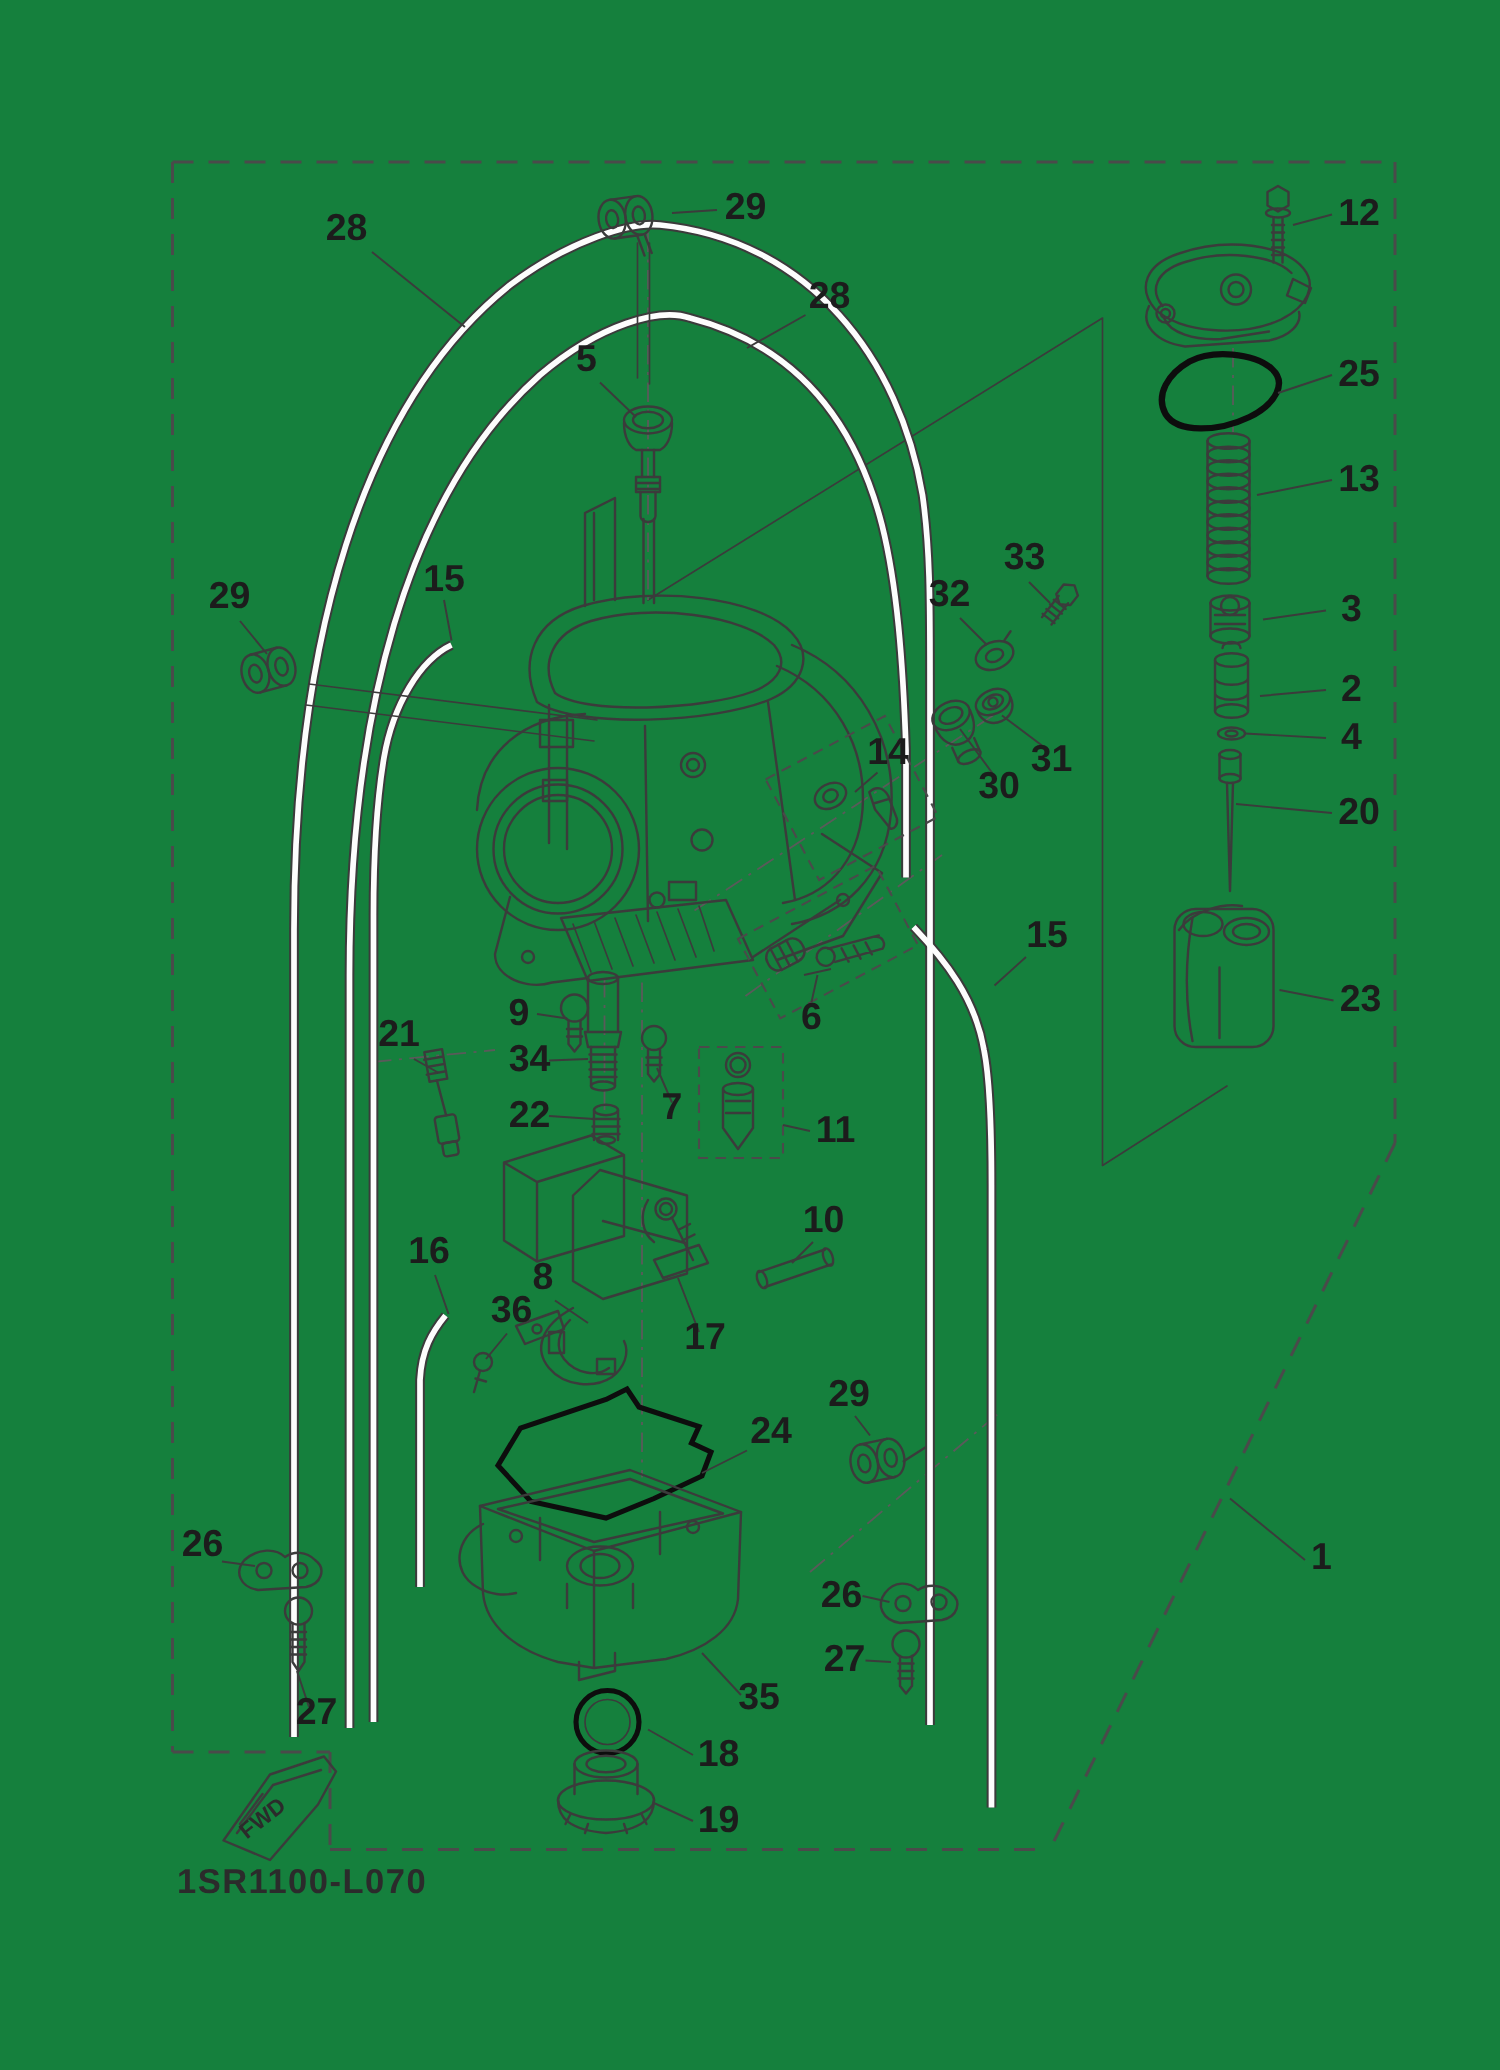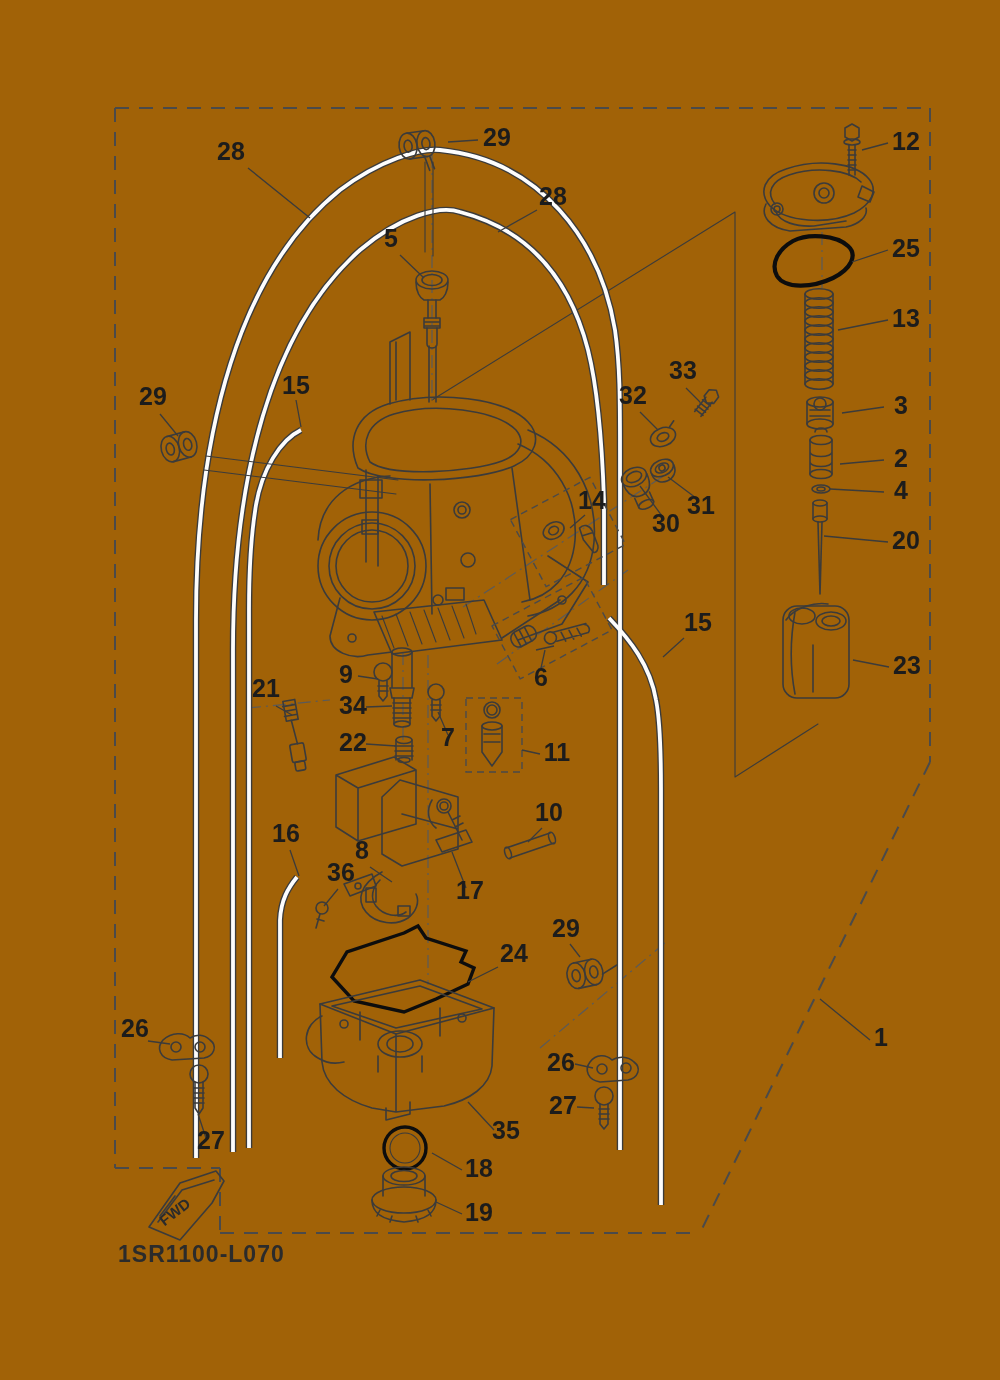--- a/index.html
+++ b/index.html
@@ -1,16 +1,16 @@
 <!DOCTYPE html>
 <html><head>
 <meta charset="utf-8">
 <style>
   html,body{margin:0;padding:0;background:#ffffff;}
-  .page{position:relative;width:1000px;height:1380px;background:#a16207;overflow:hidden;
+  .page{position:relative;width:1000px;height:1380px;background:#15803d;overflow:hidden;
         font-family:"Liberation Sans",sans-serif;}
   svg{position:absolute;left:0;top:0;}
   .art{stroke:#3b3b3b;stroke-width:1.6;fill:none;stroke-linecap:round;stroke-linejoin:round;}
   .thin{stroke-width:1.1;}
   .thick-gasket{stroke:#0d0d0d;stroke-width:4.2;fill:none;}
   .thick-gasket2{stroke:#0d0d0d;stroke-width:3.4;fill:none;}
   .hose-dark{stroke:#3b3b3b;stroke-width:6.5;fill:none;stroke-linecap:butt;}
   .hose-white{stroke:#fdfdfd;stroke-width:3.8;fill:none;stroke-linecap:butt;}
   .border-dash{stroke:#4a4a4a;stroke-width:2;fill:none;stroke-dasharray:14 10;}
   .dashdot{stroke:#5a5a5a;stroke-width:1.2;fill:none;stroke-dasharray:13 5 2 5;}

